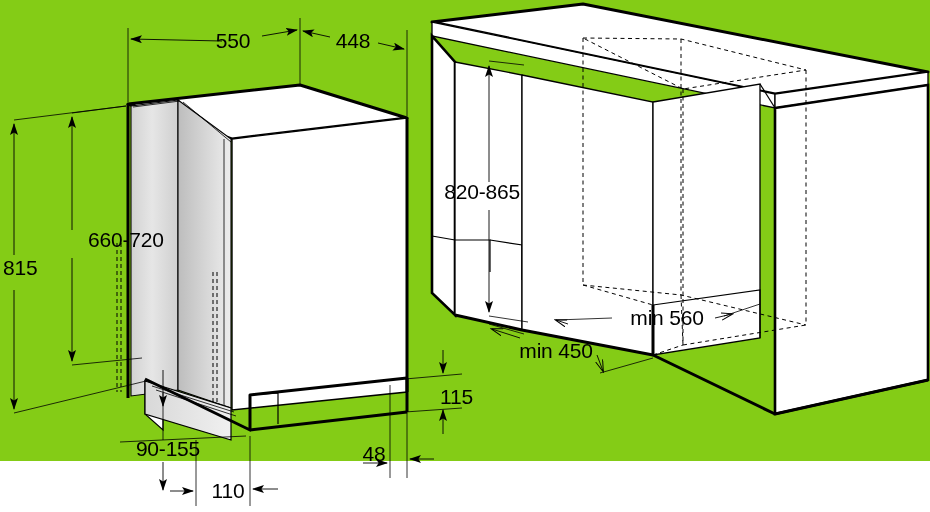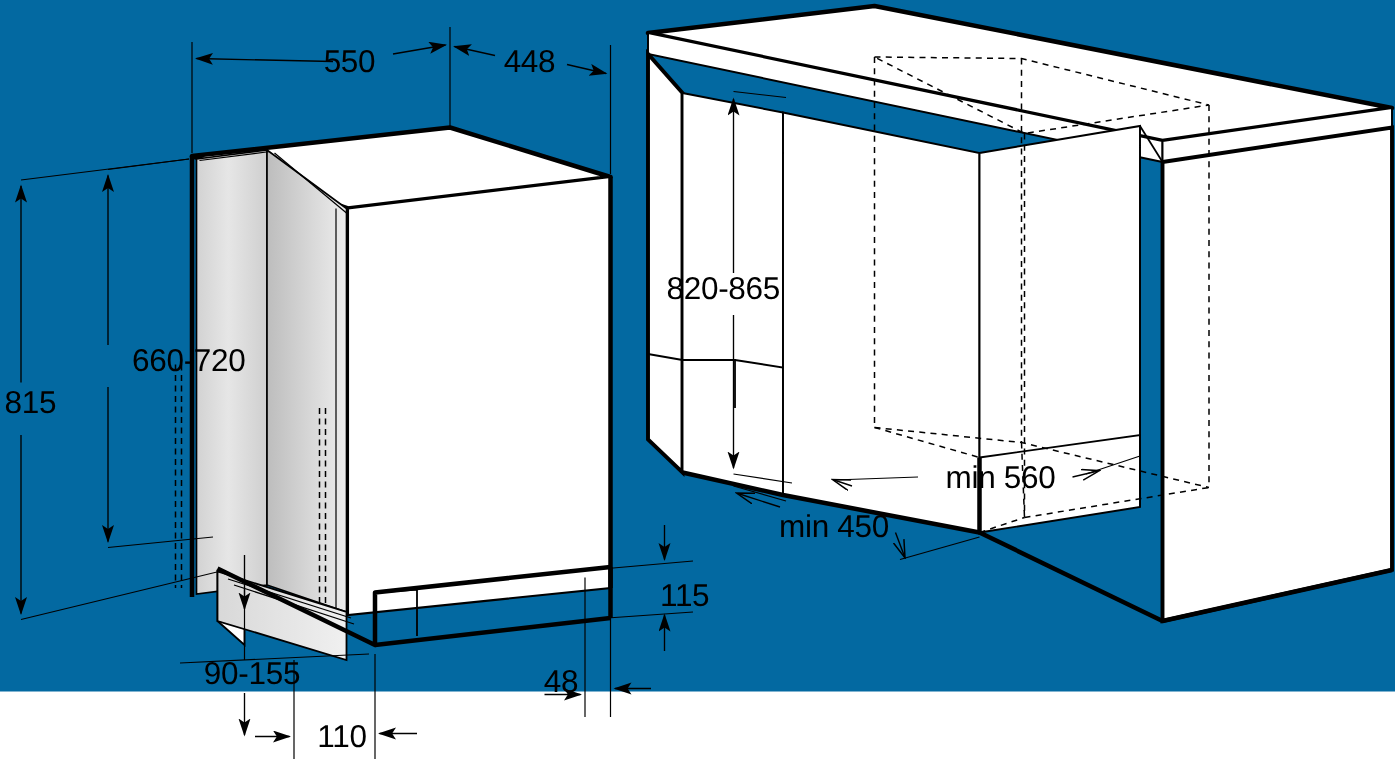--- a/index.html
+++ b/index.html
@@ -1,18 +1,18 @@
 <!DOCTYPE html>
 <html><head>
 <meta charset="utf-8">
 <style>
   html,body{margin:0;padding:0;background:#ffffff;}
   body{width:930px;height:512px;overflow:hidden;
        font-family:"Liberation Sans", sans-serif;}
-  #stage{position:relative;width:930px;height:461px;background:#0369a1;}
+  #stage{position:relative;width:930px;height:461px;background:#84cc16;}
   #stage svg{position:absolute;top:0;left:0;}
   text{font-family:"Liberation Sans", sans-serif;fill:#000000;
        font-size:21px;letter-spacing:-0.2px;}
 </style>
 </head>
 <body>
 
 <div id="stage">
 
   <svg width="930" height="512" viewBox="0 0 930 512">

